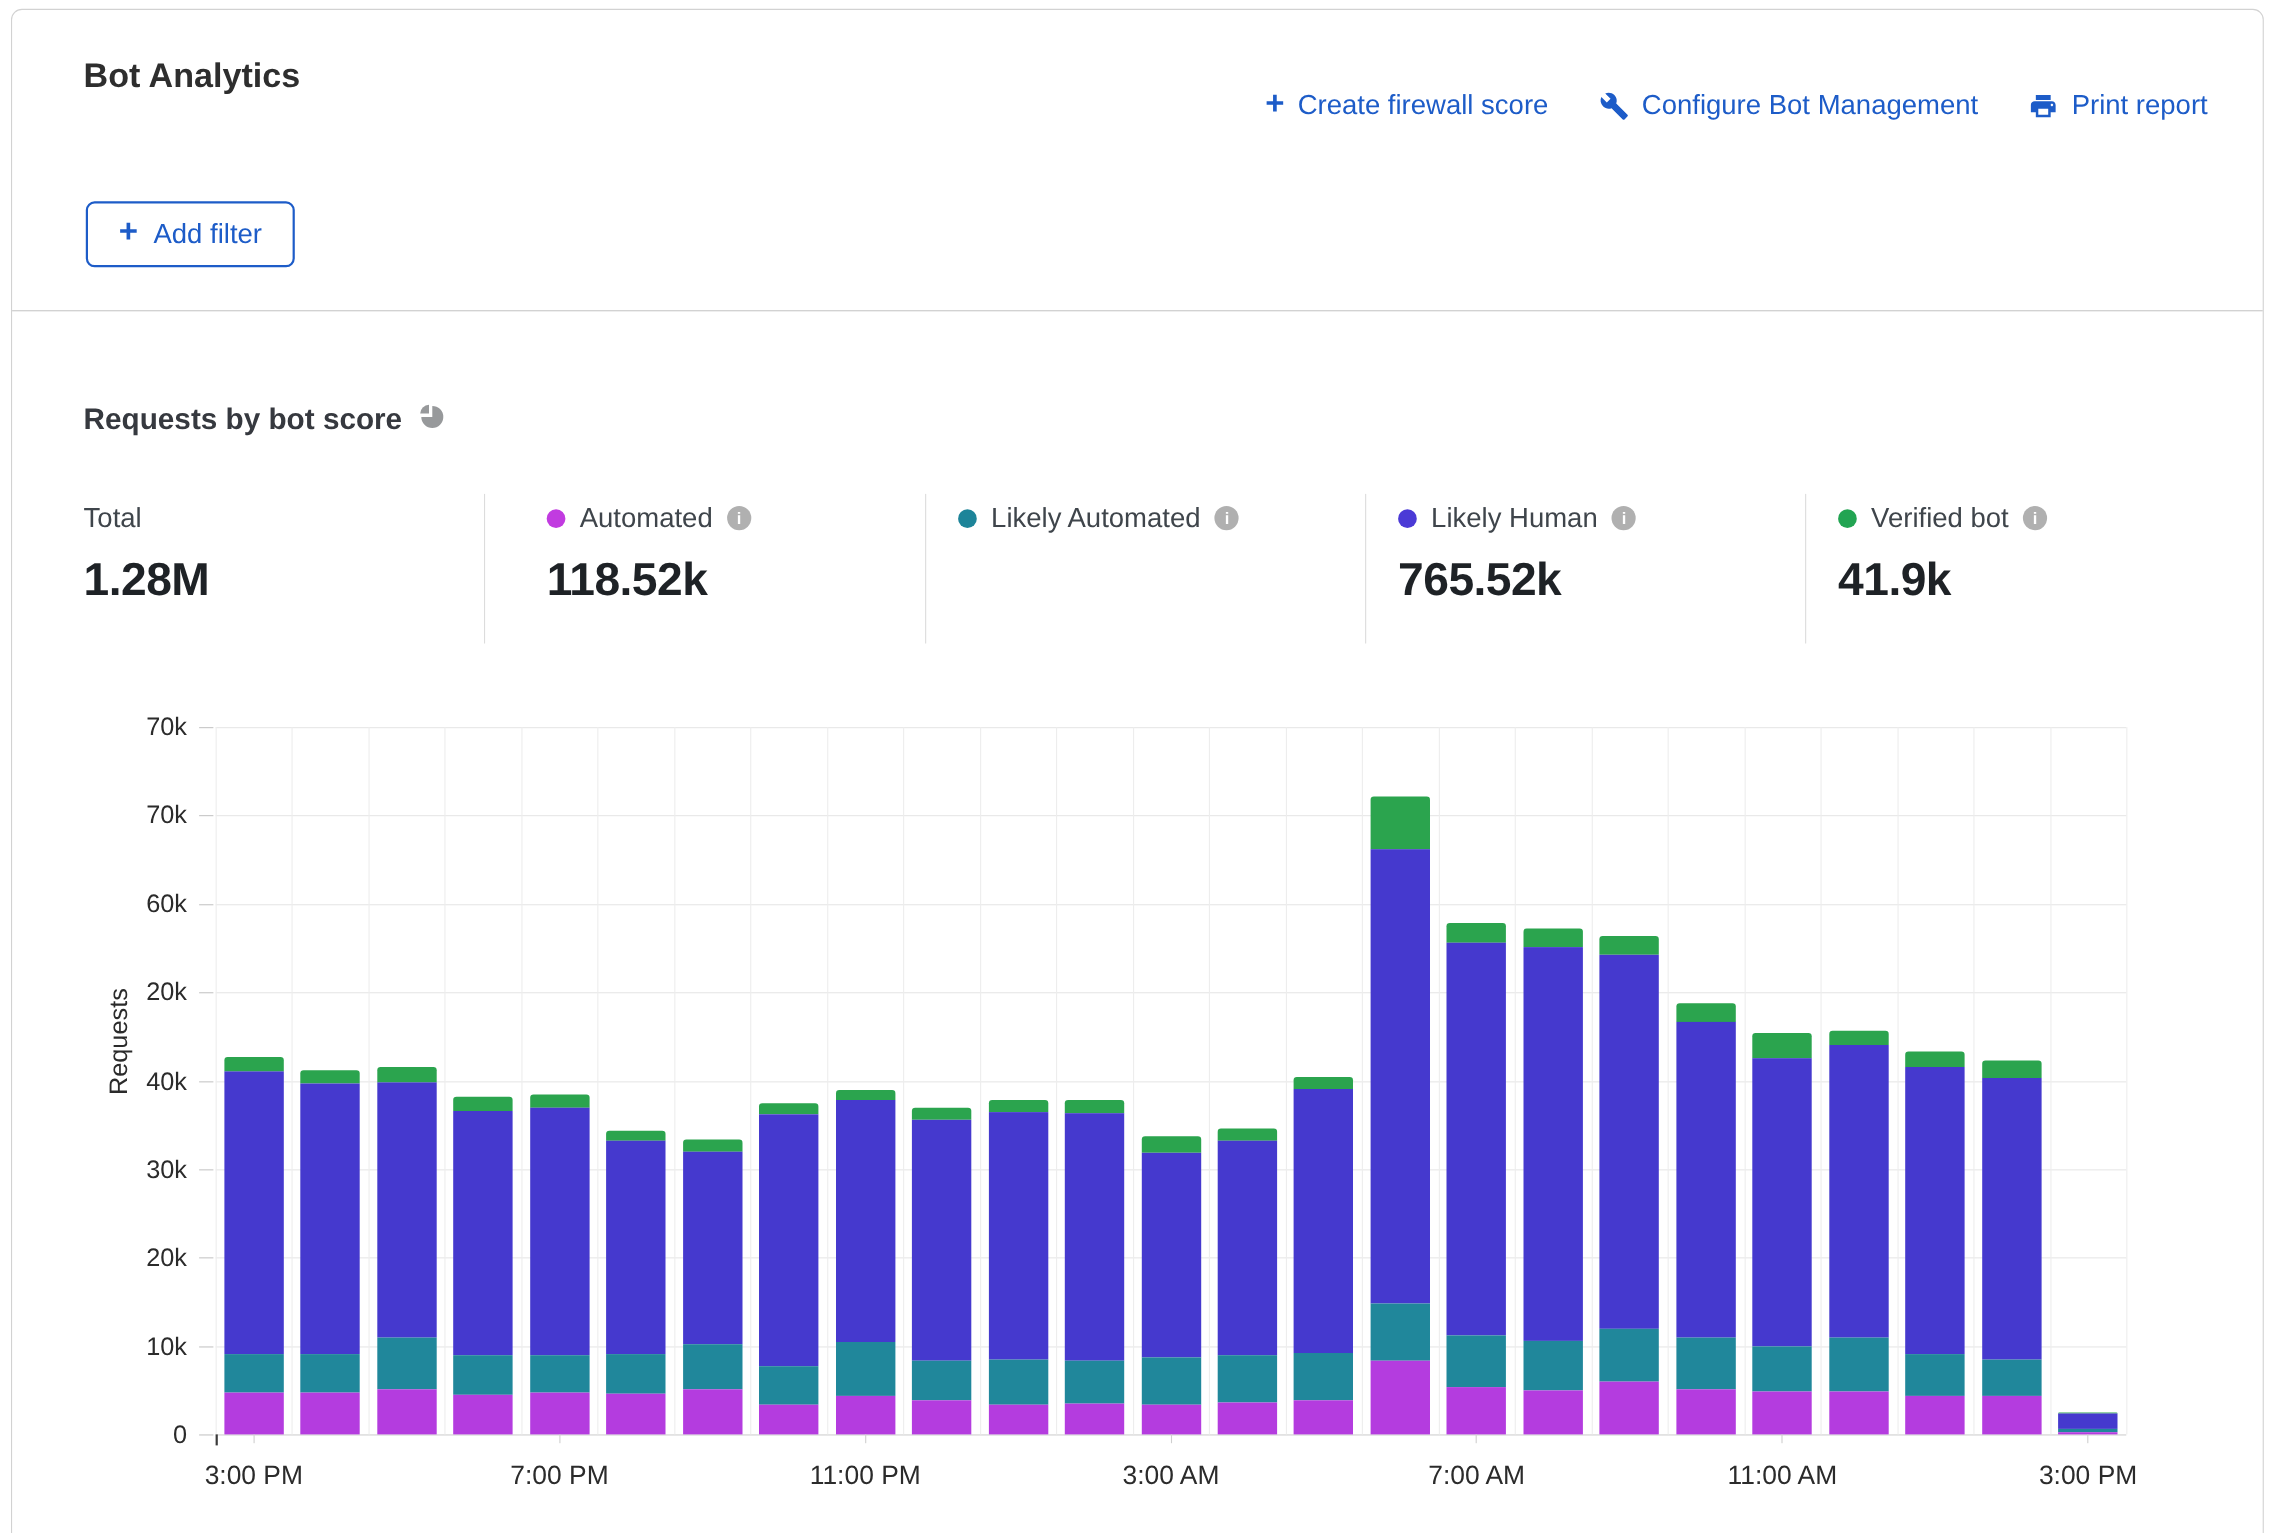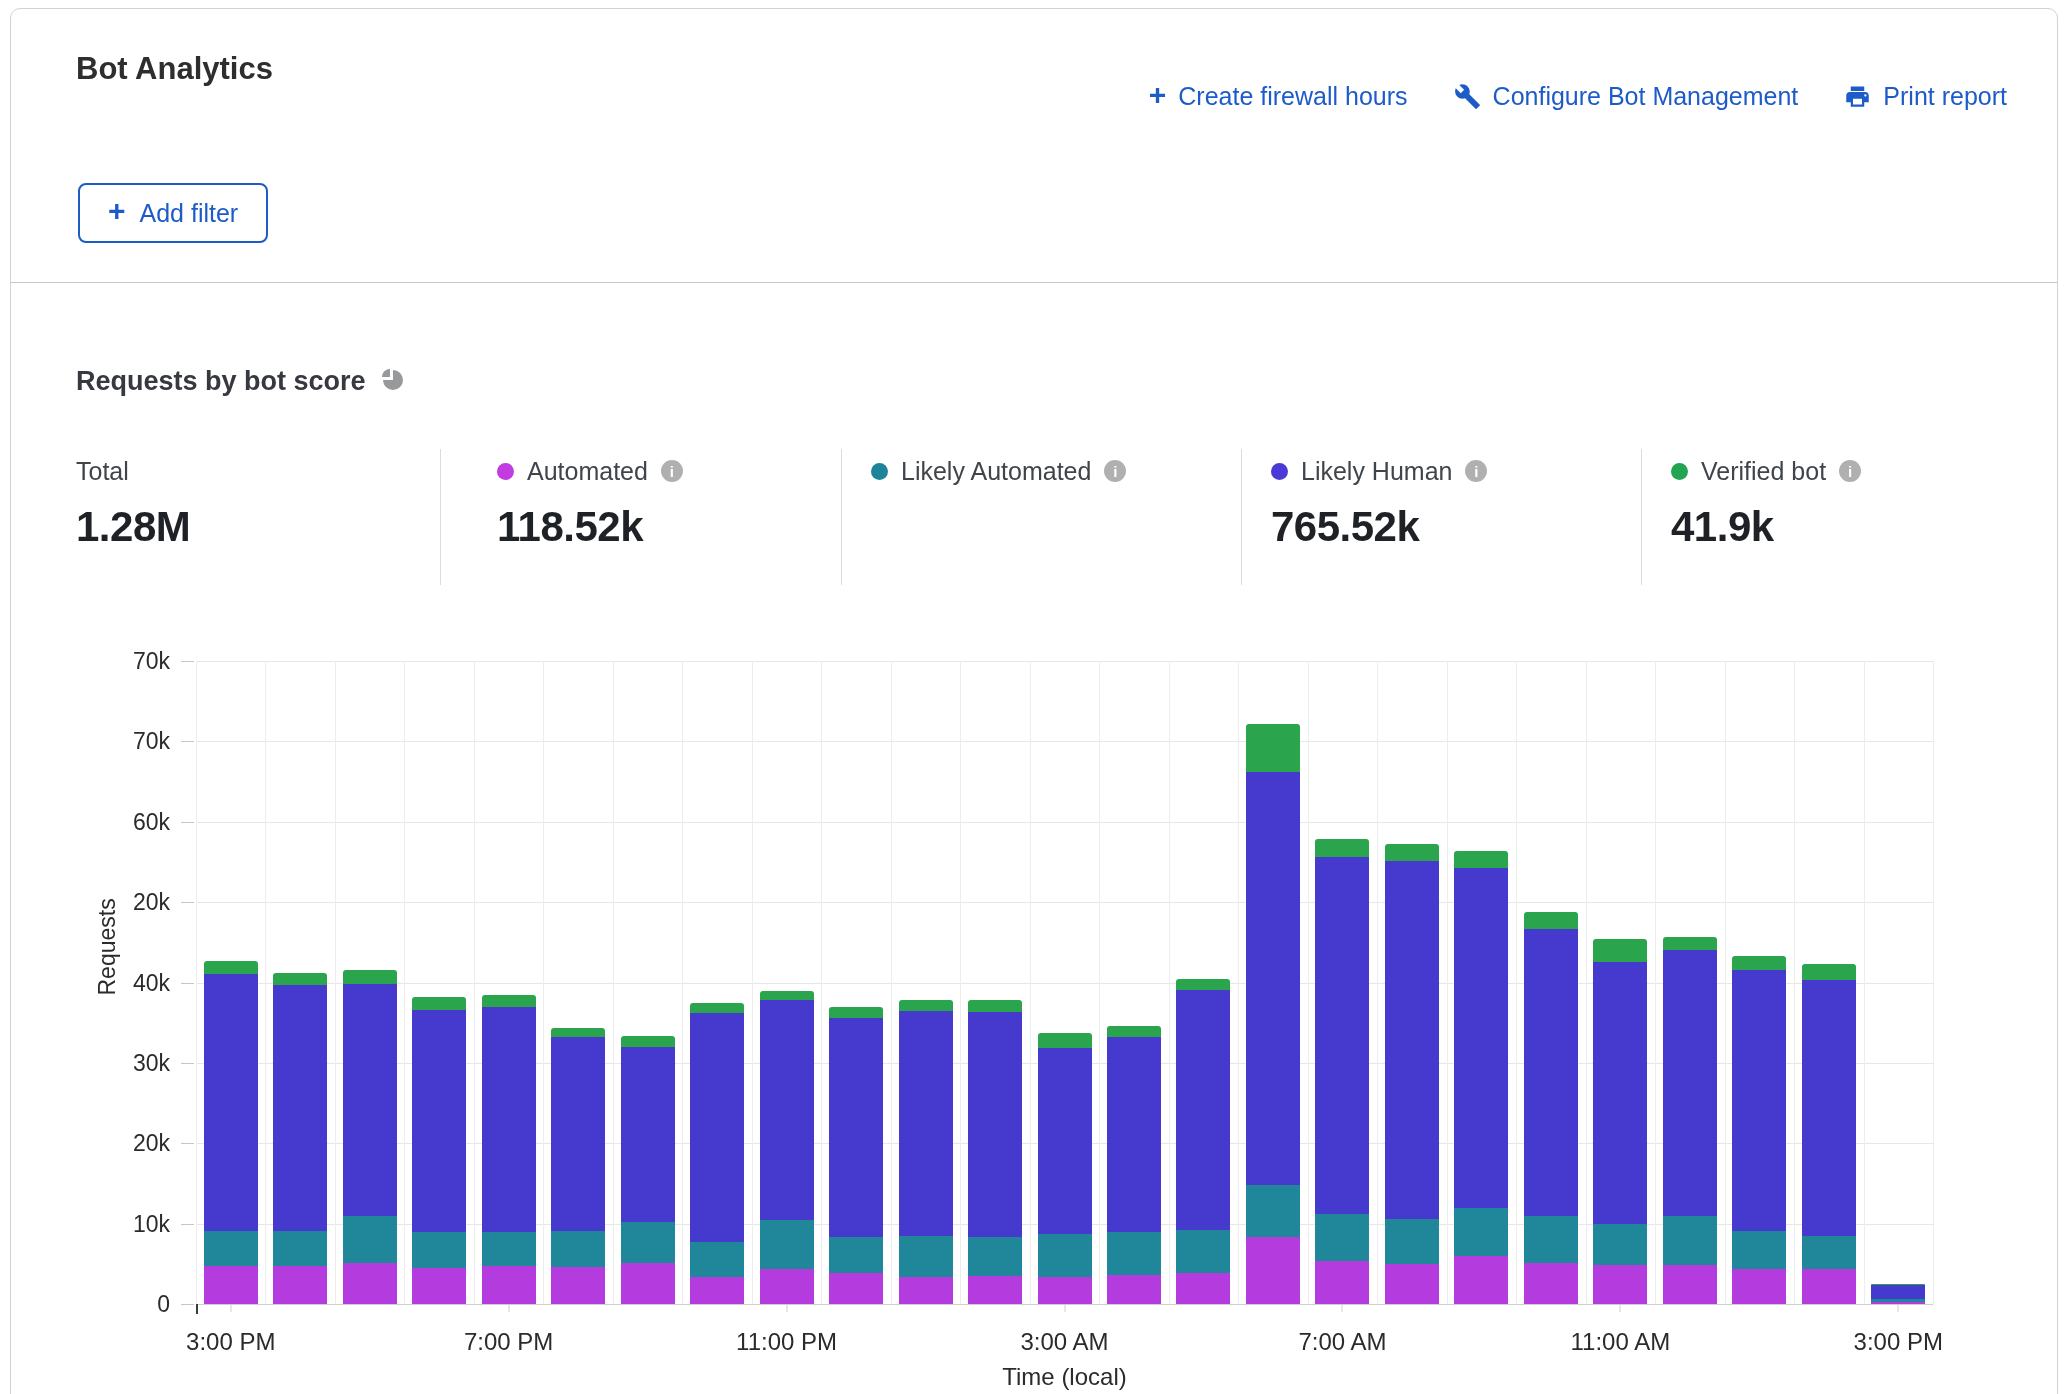--- a/index.html
+++ b/index.html
@@ -60,21 +60,21 @@
 <body>
 
 <div class="card">
 
   <div class="card-header">
     <h1 class="page-title">Bot Analytics</h1>
 
     <div class="header-actions">
       <a class="hlink">
         <span class="plus">+</span>
-        <span>Create firewall hours</span>
+        <span>Create firewall score</span>
       </a>
       <a class="hlink">
         <span>
           <svg width="27" height="27" viewBox="0 0 24 24" fill="#1d5cc8">
               <path d="M22.7 19l-9.1-9.1c.9-2.3.4-5-1.5-6.9-2-2-5-2.4-7.4-1.3L9 6 6 9 1.6 4.7C.4 7.1.9 10.1 2.9 12.1c1.9 1.9 4.6 2.4 6.9 1.5l9.1 9.1c.4.4 1 .4 1.4 0l2.3-2.3c.5-.4.5-1.1.1-1.4z"></path>
             </svg>
         </span>
         <span>Configure Bot Management</span>
       </a>
       <a class="hlink">
@@ -364,15 +364,14 @@
       <div class="xtick" style="left: 34%;"></div>
       <div class="xlab" style="left: 50%;">3:00 AM</div>
       <div class="xtick" style="left: 50%;"></div>
       <div class="xlab" style="left: 66%;">7:00 AM</div>
       <div class="xtick" style="left: 66%;"></div>
       <div class="xlab" style="left: 82%;">11:00 AM</div>
       <div class="xtick" style="left: 82%;"></div>
       <div class="xlab" style="left: 98%;">3:00 PM</div>
       <div class="xtick" style="left: 98%;"></div>
     </div>
-  <div class="x-axis-title">Time (local)</div>
 
 </div>
 
 </body></html>

